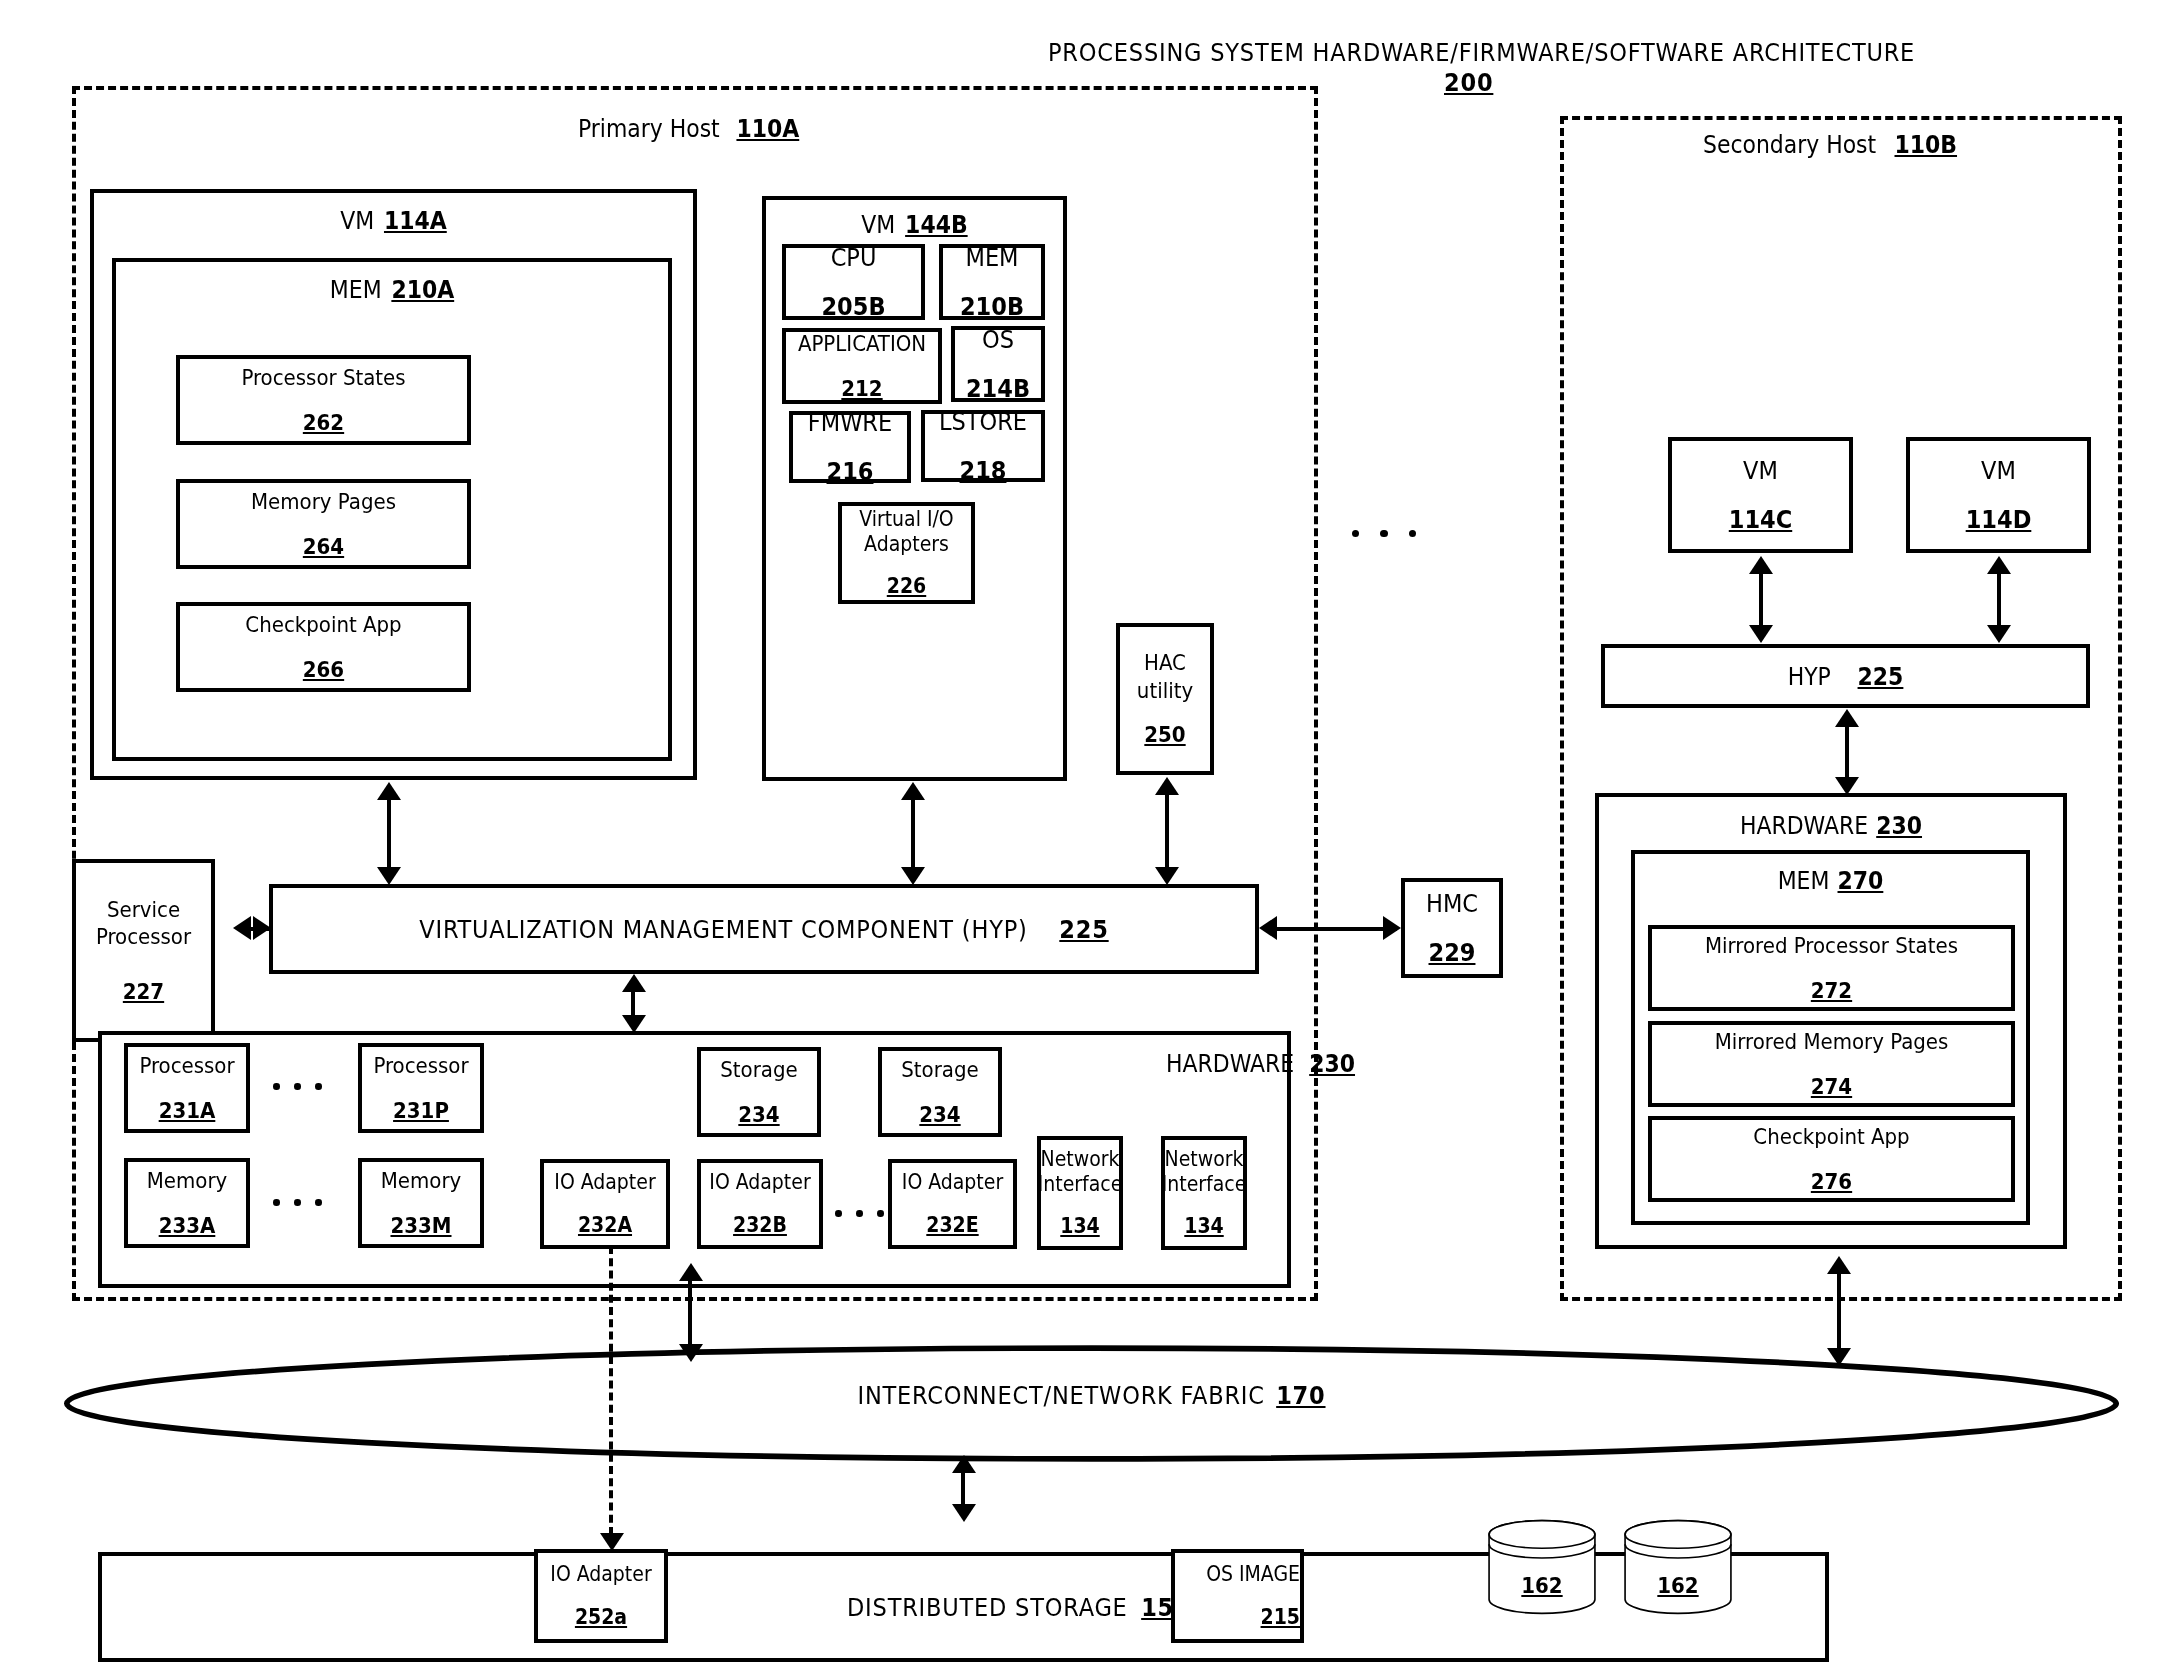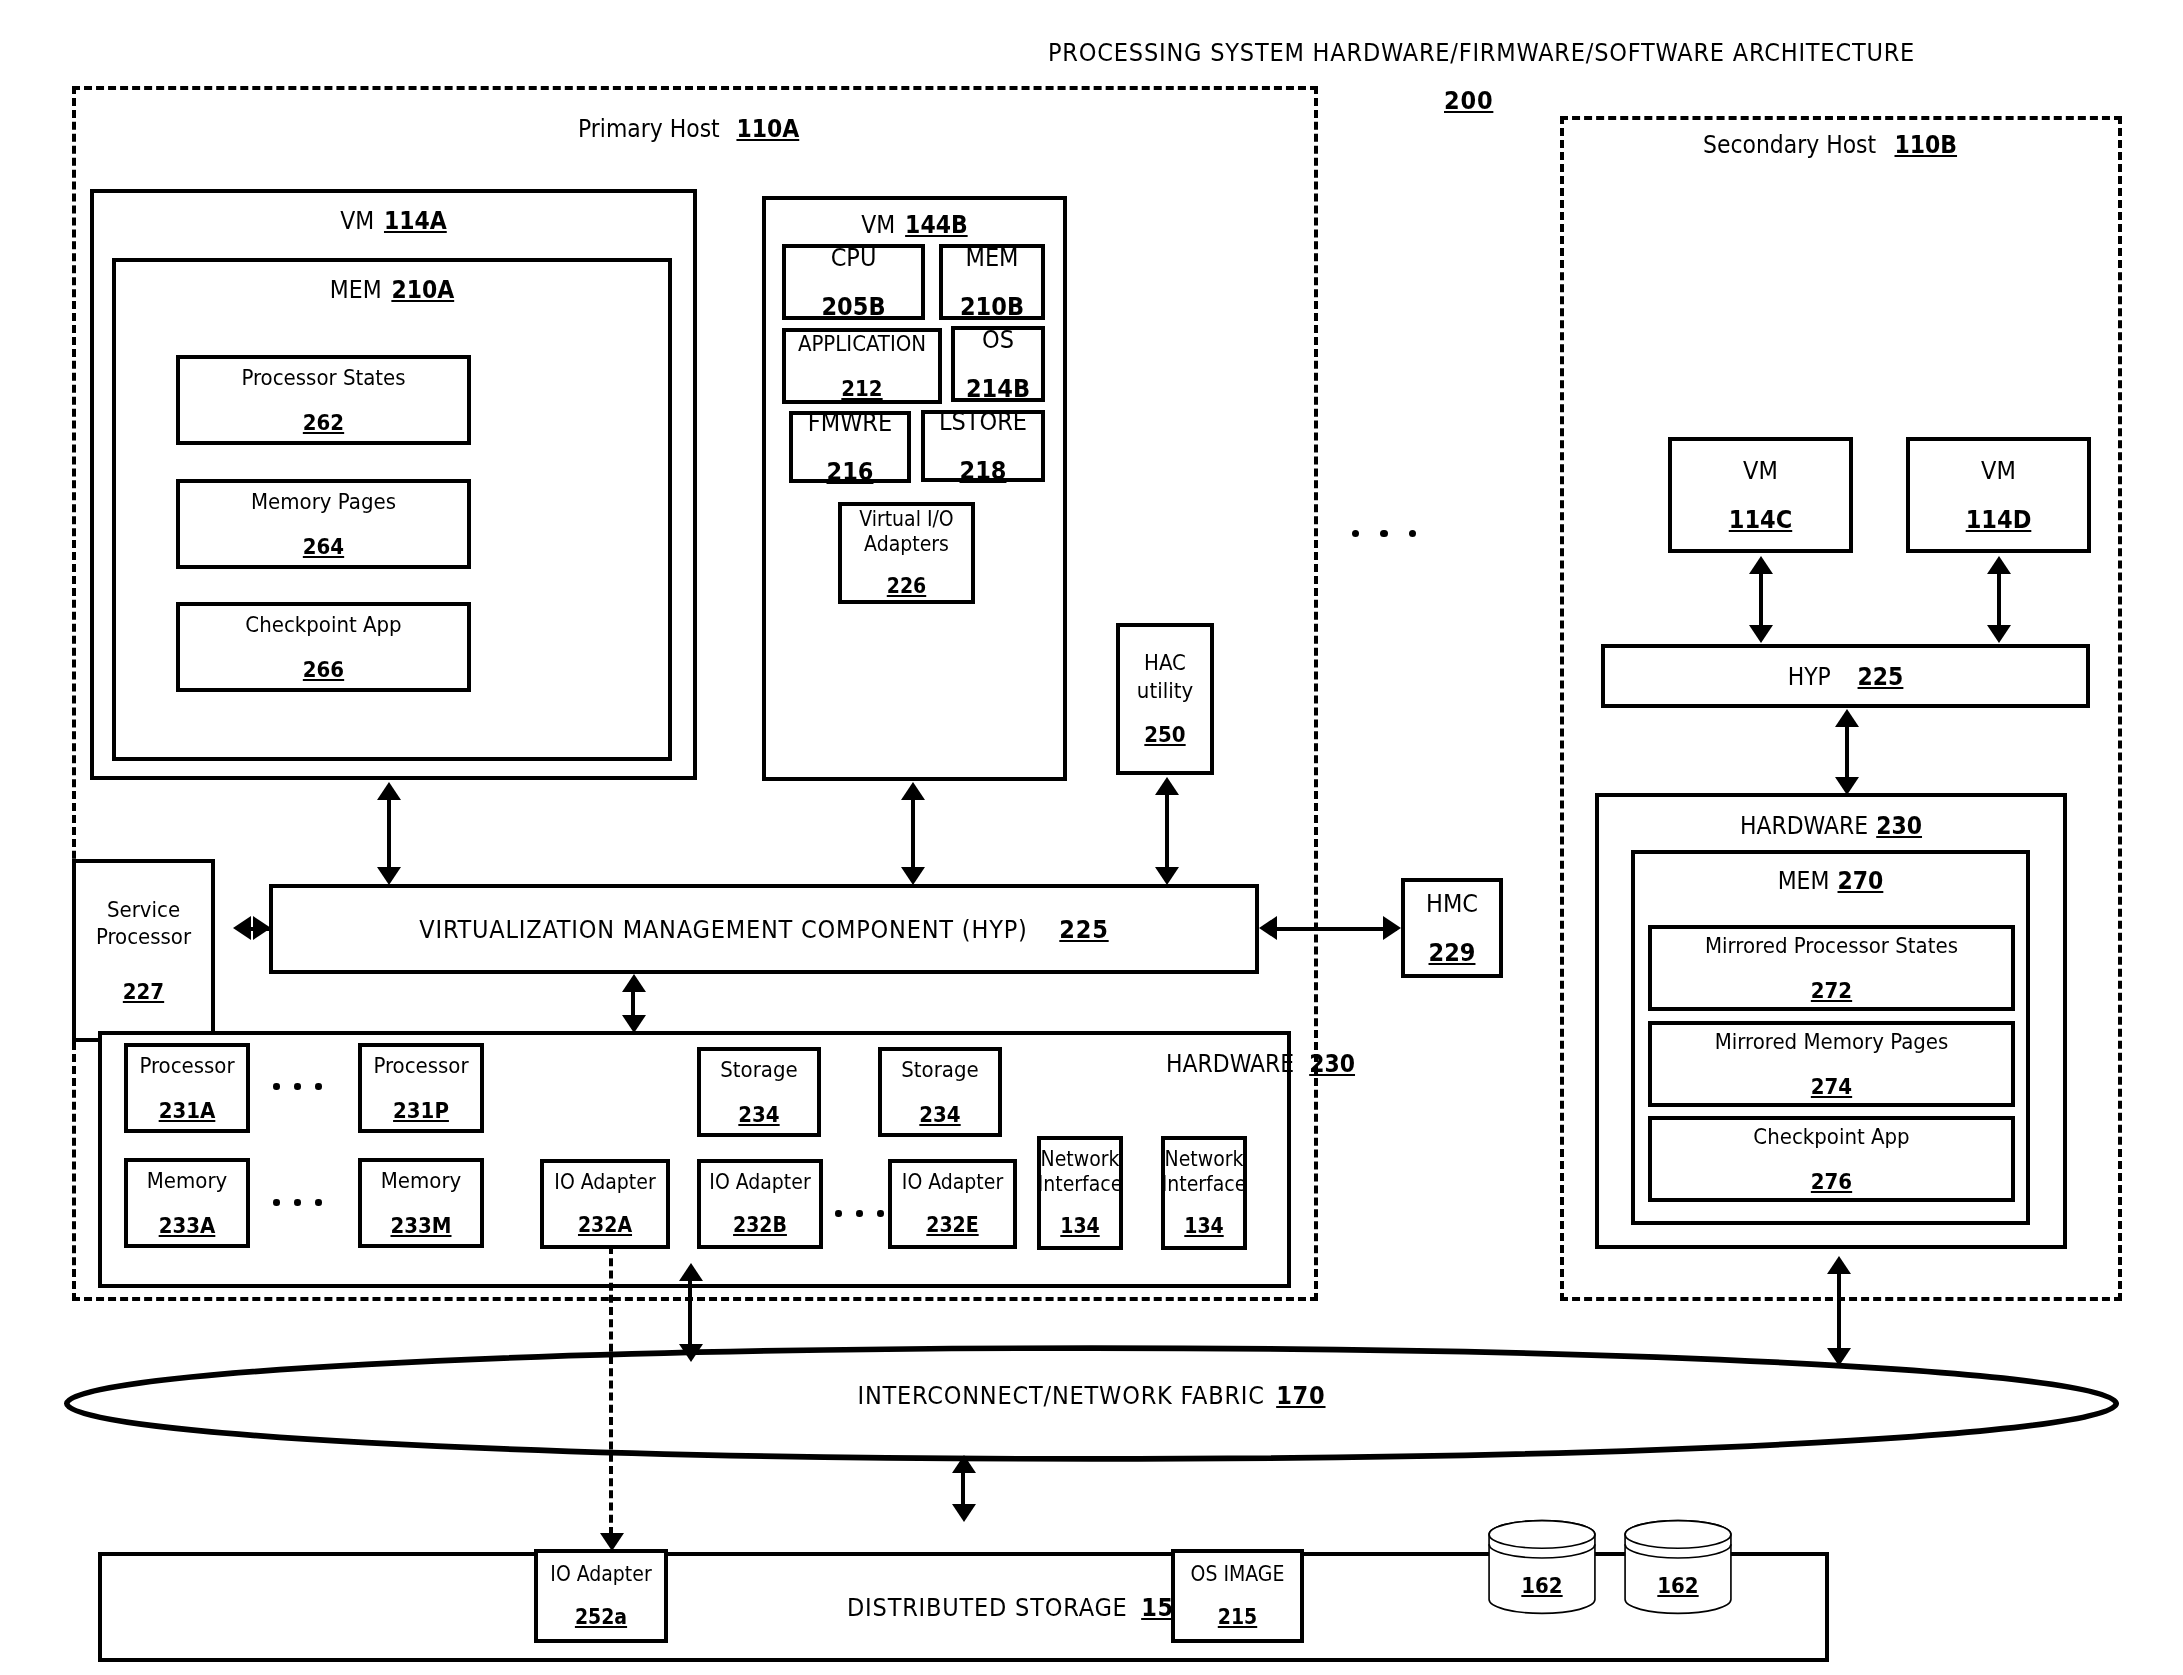--- a/index.html
+++ b/index.html
@@ -34,21 +34,21 @@
   .lbl{font-size:22px;line-height:1.25;}
   .lbl-sm{font-size:21px;line-height:1.2;}
   .lbl-lg{font-size:25px;line-height:1.25;}
 </style>
 </head>
 <body>
 
 <div class="abs title" style="left:1048px;top:38px;">
   <span>PROCESSING SYSTEM HARDWARE/FIRMWARE/SOFTWARE ARCHITECTURE</span>
 </div>
-<div class="abs title u" style="left:1444px;top:86px;font-weight:bold;">
+<div class="abs title u" style="left:1444px;top:68px;font-weight:bold;">
   <span>200</span>
 </div>
 
 <div class="abs dash" style="left:72px;top:86px;width:1246px;height:1215px;"></div>
 <div class="abs hosttitle" style="left:578px;top:114px;">
   <span>Primary Host</span>
   <span class="u" style="font-weight:bold;margin-left:9.8px;">110A</span>
 </div>
 
 <div class="abs box5" style="left:90px;top:189px;width:607px;height:591px;"></div>
@@ -319,21 +319,21 @@
 <div class="abs" style="left:847px;top:1593px;">
   <span class="title">DISTRIBUTED STORAGE</span>
   <span class="title u" style="font-weight:bold;margin-left:9.8px;">150</span>
 </div>
 
 <div class="abs box5 ctr col" style="left:534px;top:1549px;width:134px;height:94px;">
   <div class="lbl-sm">IO Adapter</div>
   <div class="lbl-sm u" style="font-weight:bold;">252a</div>
 </div>
 
-<div class="abs box5 ctr col" style="left:1171px;top:1549px;width:133px;height:94px;">
+<div class="abs box5 ctr col" style="left:1171px;top:1549px;width:133px;height:94px;align-items:flex-end;">
   <div class="lbl-sm">OS IMAGE</div>
   <div class="lbl-sm u" style="font-weight:bold;">215</div>
 </div>
 
 <svg class="abs" width="114" height="98" style="left:1485px;top:1518px;" viewBox="0 0 140 120">
   <path d="M5 20 A65 17 0 0 1 135 20 L135 100 A65 17 0 0 1 5 100 Z" fill="#fff" stroke="#000" stroke-width="2"></path>
   <ellipse cx="70" cy="20" rx="65" ry="17" fill="#fff" stroke="#000" stroke-width="2"></ellipse>
   <path d="M5 32 A65 17 0 0 0 135 32" fill="none" stroke="#000" stroke-width="2"></path>
 </svg>
 <div class="abs ctr" style="left:1485px;top:1572px;width:114px;">

